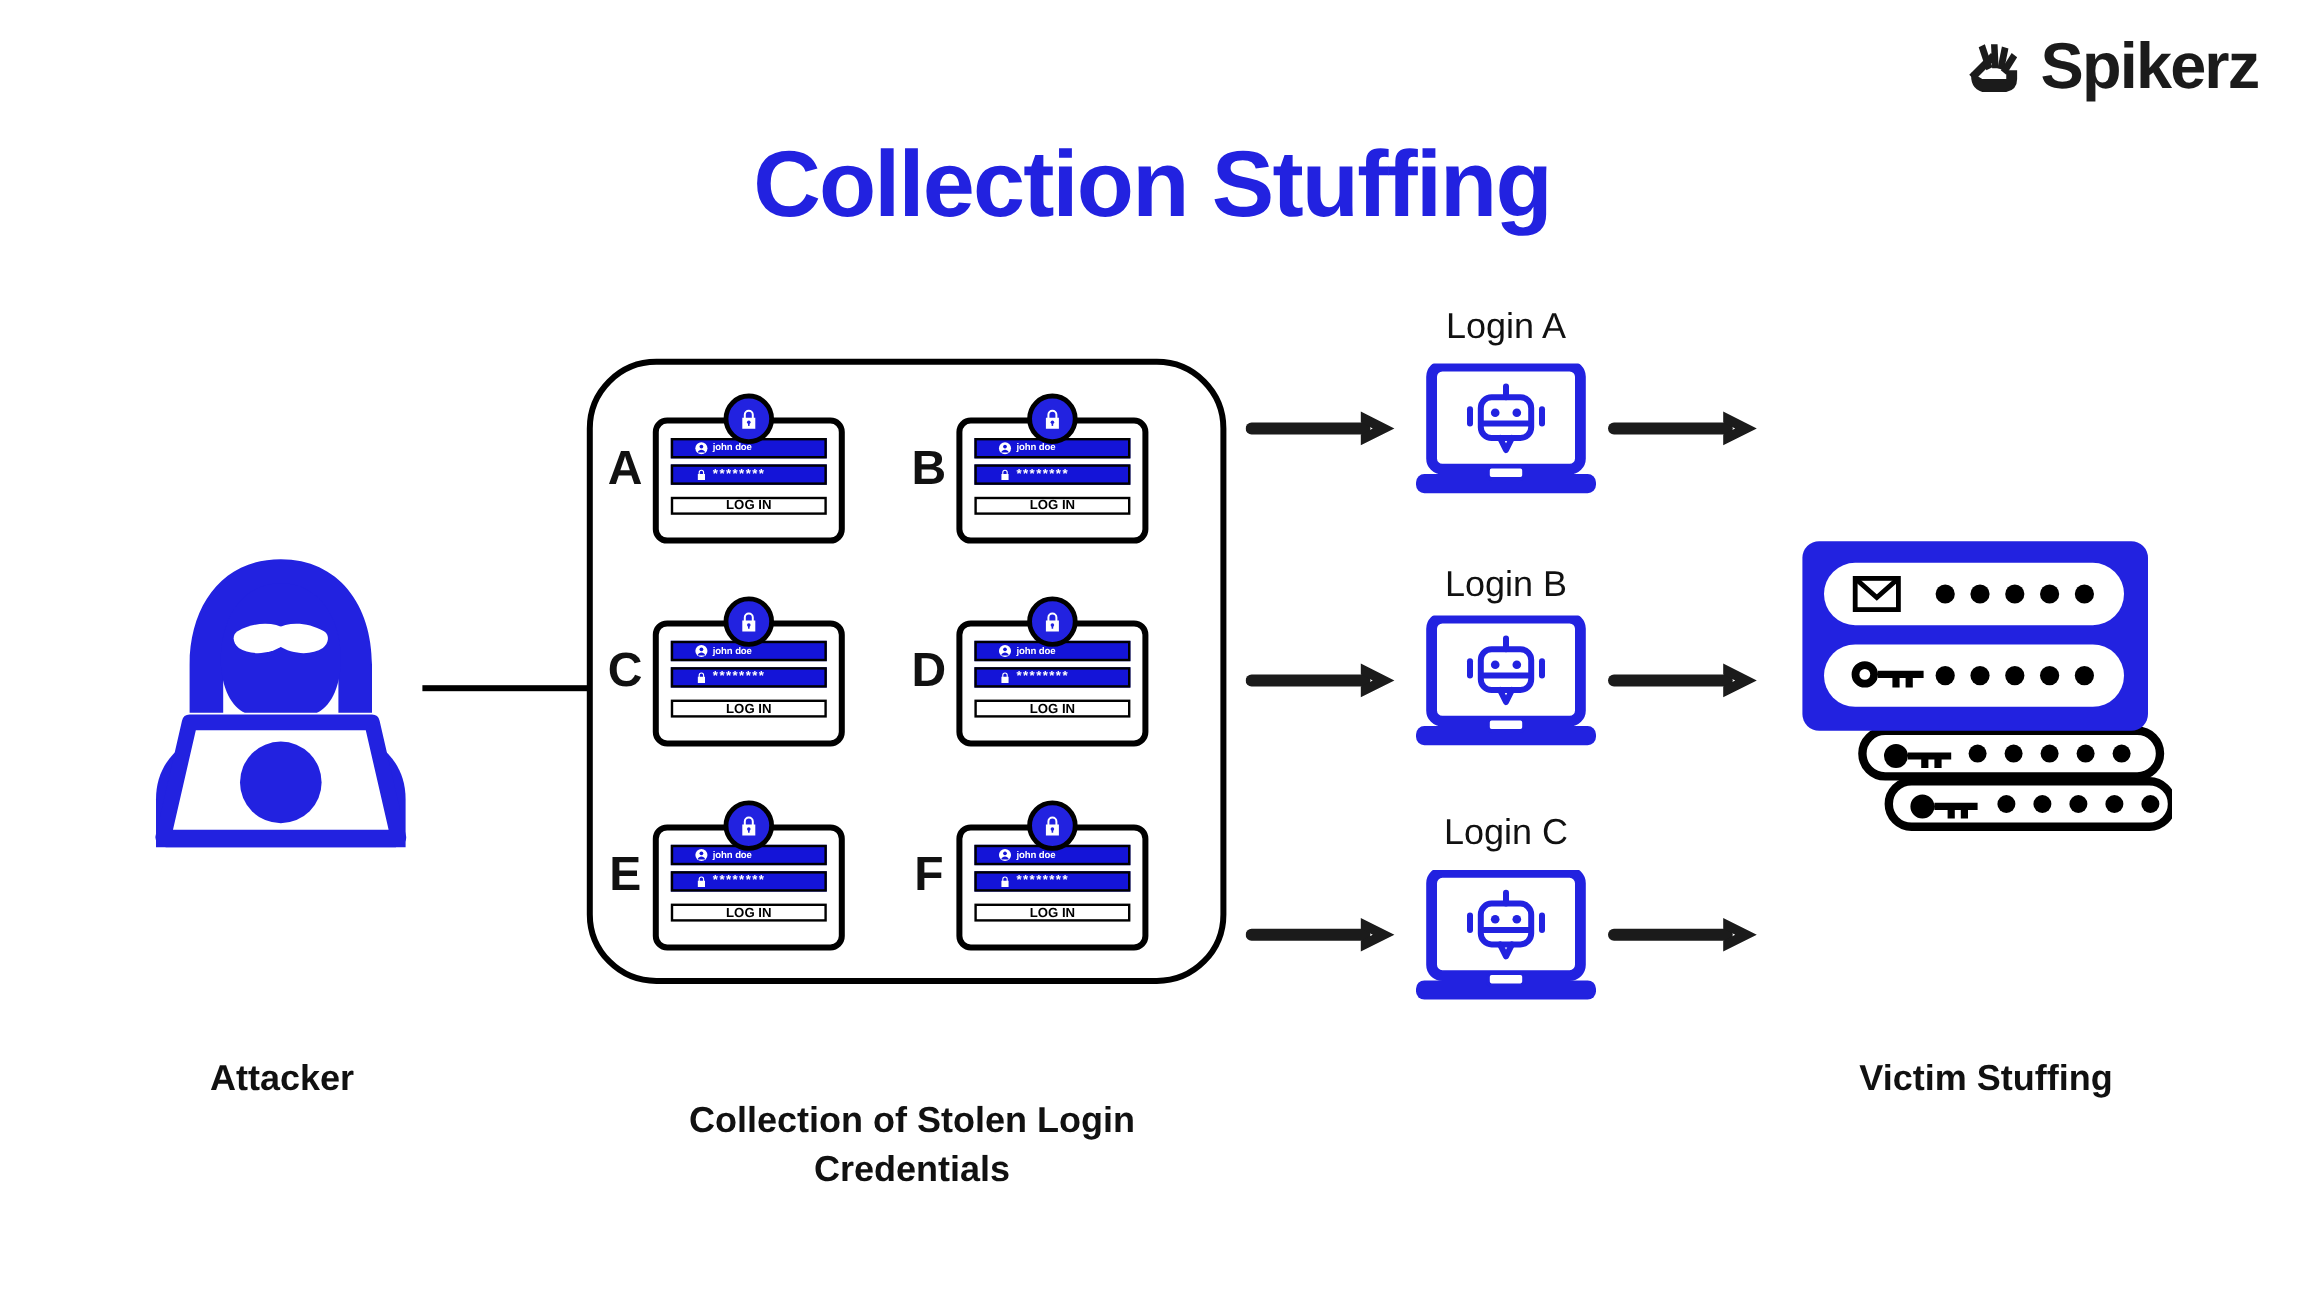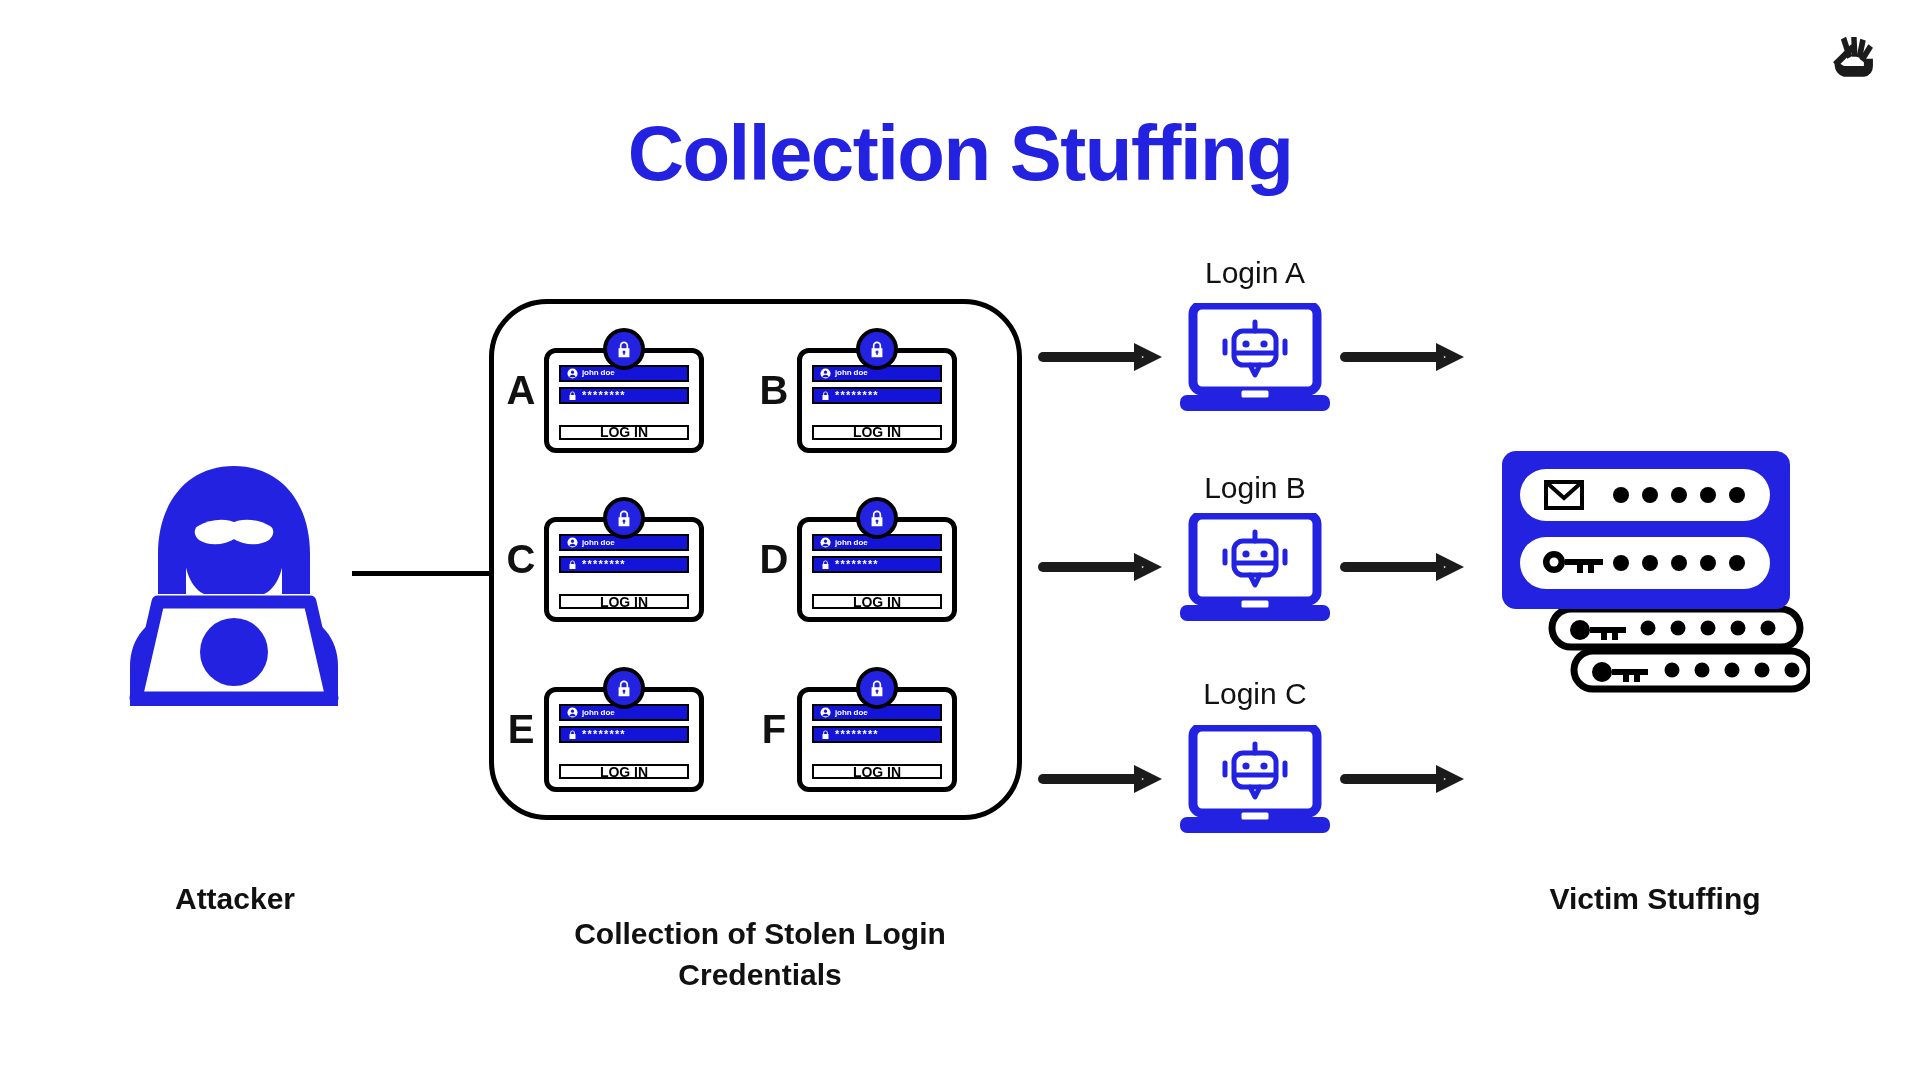--- a/index.html
+++ b/index.html
@@ -158,46 +158,46 @@
   .lock-badge svg { width: 20px; height: 20px; display:block; }
 
   .field {
     height: 17px;
     background: #1414D8;
     border: 2px solid #000000;
     box-sizing: border-box;
     display: flex;
     align-items: center;
     gap: 4px;
-    padding-left: 6px;
+    padding-left: 18px;
     margin-bottom: 5px;
   }
   .field svg { width: 11px; height: 11px; flex: 0 0 auto; display:block; }
   .field-text {
     color: #ffffff;
     font-size: 8px;
     font-weight: bold;
     letter-spacing: -0.1px;
     line-height: 1;
     white-space: nowrap;
   }
   .field-text.stars {
     font-size: 11px;
     letter-spacing: 1.2px;
   }
   .login-btn {
-    margin-top: 21px;
+    margin-top: 10px;
     height: 15px;
     background: #ffffff;
     border: 2px solid #000000;
     box-sizing: border-box;
     display: flex;
     align-items: center;
     justify-content: center;
-    font-size: 14px;
+    font-size: 11px;
     font-weight: bold;
     letter-spacing: 0px;
     color: #000000;
   }
 
   .collection-label {
     position: absolute;
     left: 520px;
     top: 913px;
     width: 480px;
@@ -269,20 +269,21 @@
         <g fill="#1b1b1b">
           <path d="M10 40 L30 20 L35 25 L15 45 Z"></path>
           <path d="M20 14 L26 12 L30 34 L24 36 Z" transform="rotate(-8 25 24)"></path>
           <path d="M30 12 L36 12 L37 34 L31 34 Z"></path>
           <path d="M40 14 L46 16 L42 36 L36 34 Z"></path>
           <path d="M49 20 L54 24 L44 40 L39 36 Z"></path>
           <path d="M12 38 Q10 52 22 56 L44 56 Q54 54 54 44 L54 36 L44 36 L44 44 L22 44 Z"></path>
         </g>
       </svg>
     </span>
+    <span class="logo-word">Spikerz</span>
   </div>
 
   <div class="title">Collection Stuffing</div>
 
   <div class="attacker">
     <svg viewBox="0 0 268 248" aria-hidden="true">
       <g fill="#2222E0">
         <path d="M134 4 C86 4 58 42 58 92 L58 132 L86 132 L86 92 C86 58 106 32 134 32 C162 32 182 58 182 92 L182 132 L210 132 L210 92 C210 42 182 4 134 4 Z"></path>
         <path d="M84 88 C84 50 104 24 134 24 C164 24 184 50 184 88 C184 112 174 128 164 132 L104 132 C94 128 84 112 84 88 Z" fill="#2222E0"></path>
         <path d="M97 60 C96 44 108 30 124 28 C138 26 150 34 152 46 L97 60 Z" fill="#ffffff" opacity="0"></path>

